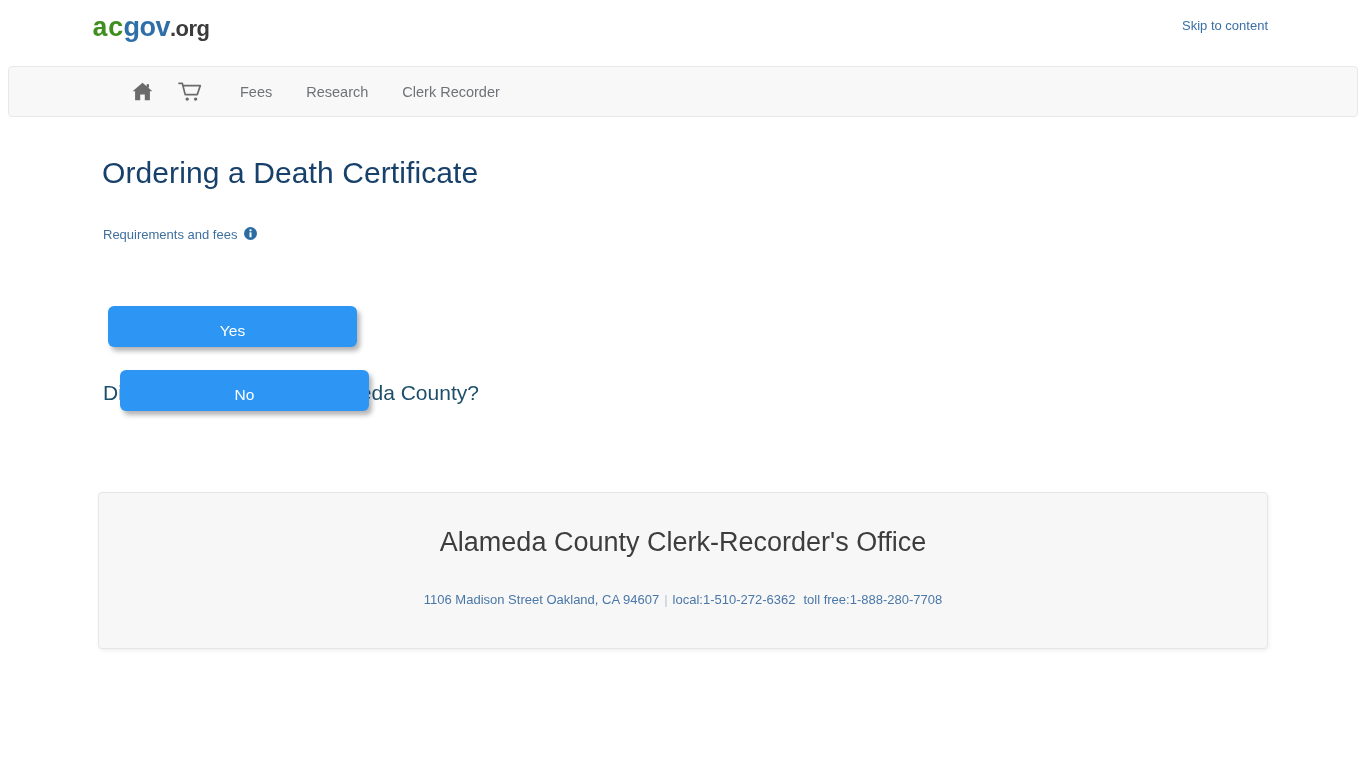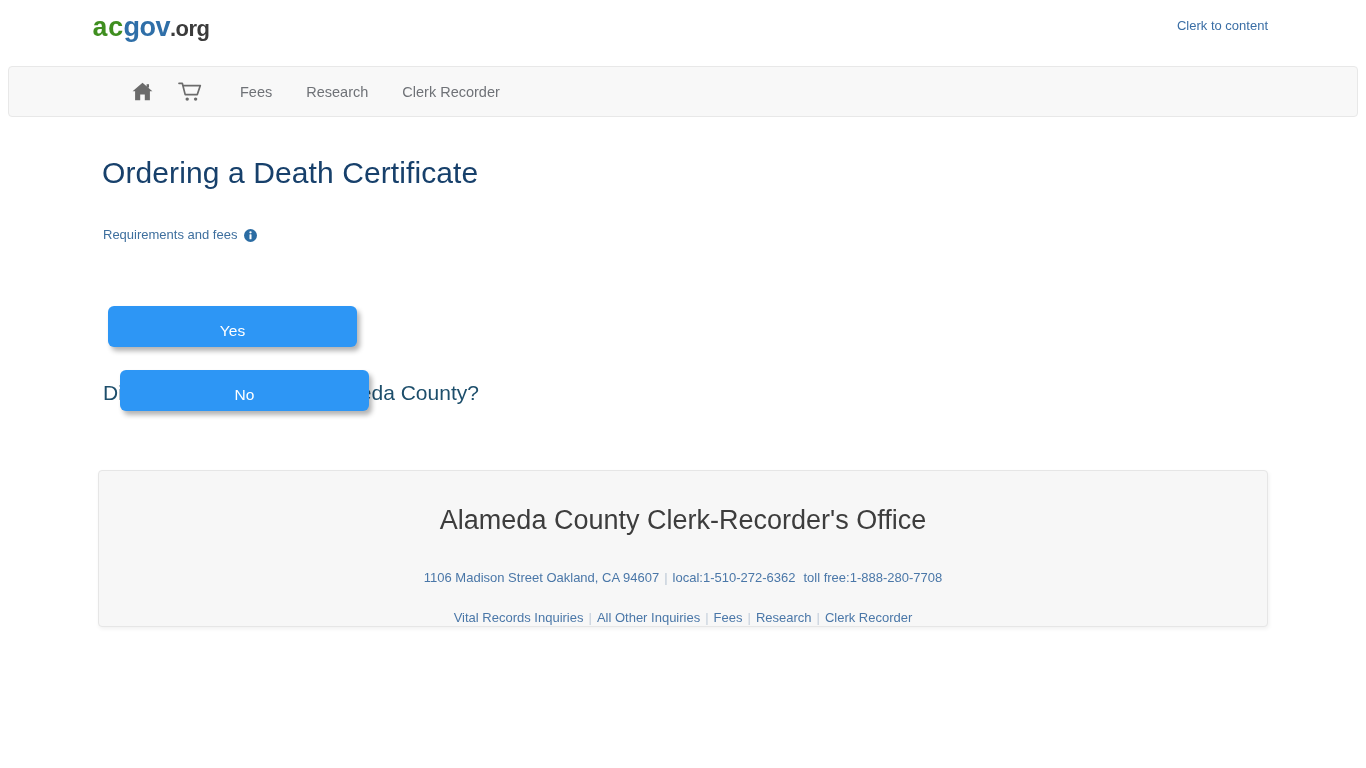--- a/index.html
+++ b/index.html
@@ -98,21 +98,21 @@
     color: #17406b;
     letter-spacing: 0.1px;
     line-height: 1.1;
     white-space: nowrap;
   }
   .req-row {
     position: absolute;
     left: 103px;
     top: 110px;
     display: flex;
-    align-items: flex-end;
+    align-items: flex-start;
     white-space: nowrap;
   }
   .req-link {
     font-size: 13px;
     color: #3e6f9e;
     text-decoration: none;
     cursor: pointer;
   }
   .info-icon {
     margin-left: 7px;
@@ -147,21 +147,21 @@
     box-shadow: 3px 4px 5px rgba(0,0,0,0.30);
     padding: 16px;
   }
   #btn-yes { top: 189px; }
   #btn-no  { top: 253px; margin-left: 12px; }
 
   
   .footer-panel {
     position: absolute;
     left: 98px;
-    top: 353px;
+    top: 375px;
     width: 1170px;
     height: 157px;
     background: #f7f7f7;
     border: 1px solid #e6e6e6;
     border-radius: 4px;
     box-shadow: 1px 2px 4px rgba(0,0,0,0.06);
     text-align: center;
   }
   .footer-title {
     margin: 0;
@@ -201,21 +201,21 @@
     margin: 0 5px;
   }
 </style>
 </head>
 <body>
 
 <div class="header">
   <div class="logo">
     <span class="seg-ac">ac</span><span class="seg-gov">gov</span><span class="seg-org">.org</span>
   </div>
-  <a class="skip-link" href="#">Clerk to content</a>
+  <a class="skip-link" href="#">Skip to content</a>
 </div>
 
 <div class="navbar">
   <div class="nav-inner">
     <span class="nav-icon">
       <svg width="21" height="19" viewBox="0 0 21 19" aria-hidden="true">
         <path d="M10.5 0.8 L0.6 9.2 L3.1 9.2 L3.1 18.2 L8.2 18.2 L8.2 12.6 L12.8 12.6 L12.8 18.2 L17.9 18.2 L17.9 9.2 L20.4 9.2 Z" fill="#6b6b6b"></path>
         <rect x="14.6" y="2.2" width="2.4" height="3.4" fill="#6b6b6b"></rect>
       </svg>
     </span>
@@ -252,18 +252,15 @@
   <button id="btn-yes" class="choice-btn">Yes</button>
   <button id="btn-no" class="choice-btn">No</button>
 
   <div class="footer-panel">
     <div class="footer-title">Alameda County Clerk-Recorder's Office</div>
 
     <div class="footer-address">
       <span>1106 Madison Street Oakland, CA 94607</span><span class="addr-sep">|</span><span>local:1-510-272-6362</span><span class="gap"></span><span>toll free:1-888-280-7708</span>
     </div>
 
-    <div class="footer-links">
-      <a href="#">Vital Records Inquiries</a><span class="sep">|</span><a href="#">All Other Inquiries</a><span class="sep">|</span><a href="#">Fees</a><span class="sep">|</span><a href="#">Research</a><span class="sep">|</span><a href="#">Clerk Recorder</a>
-    </div>
   </div>
 
 </div>
 
 </body></html>

